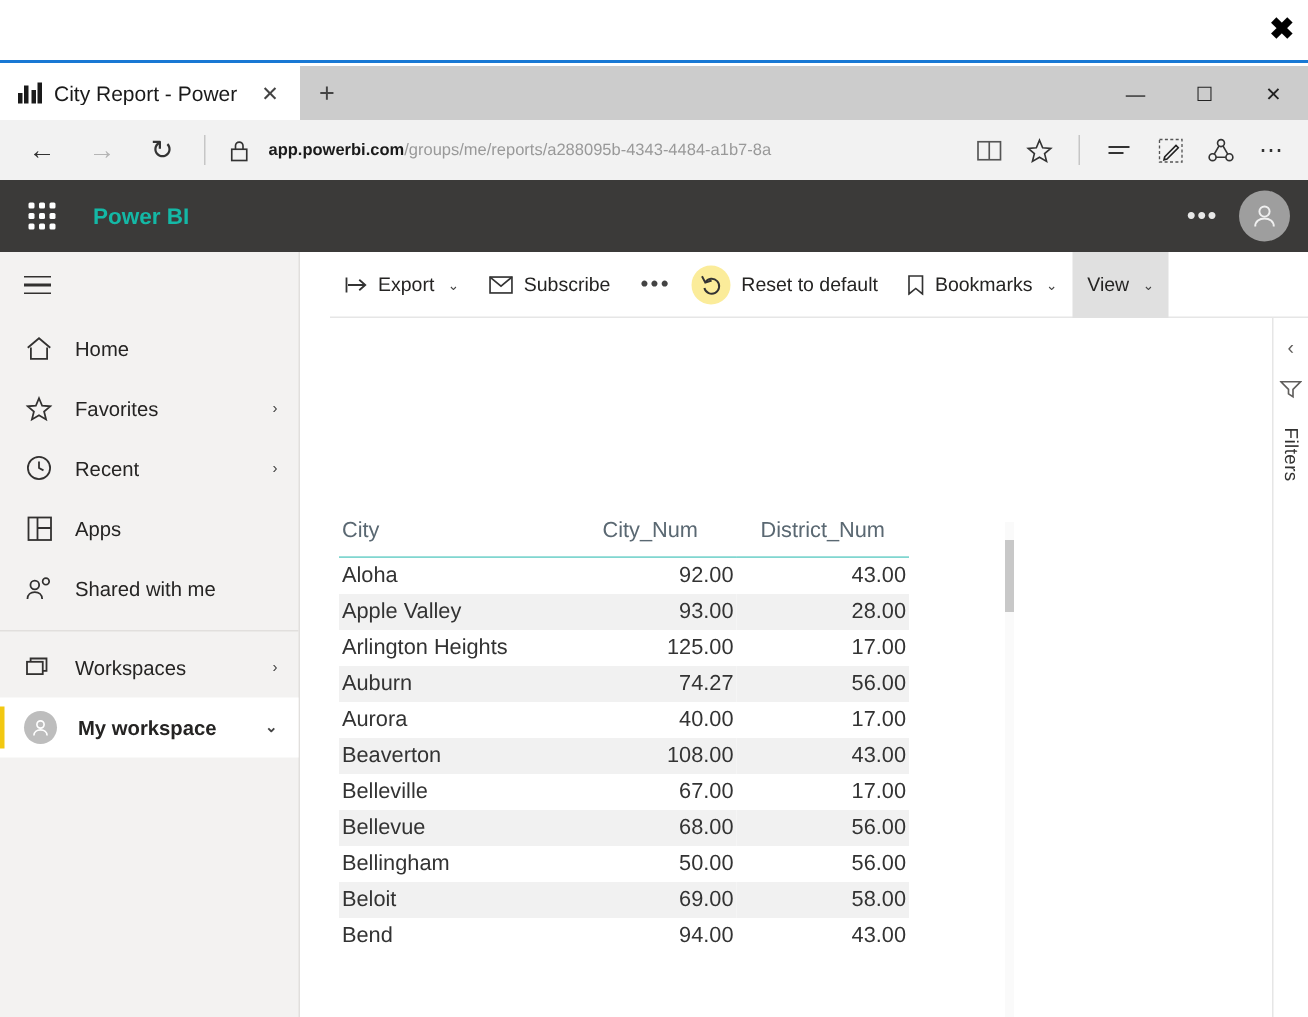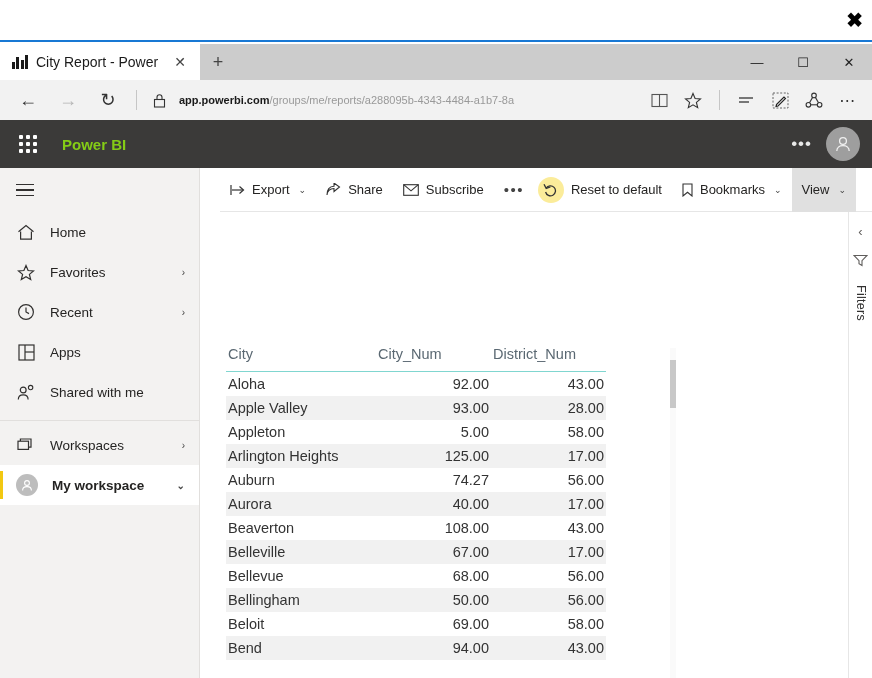--- a/index.html
+++ b/index.html
@@ -98,21 +98,21 @@
     position: absolute; left: 0; top: 120px;
     width: 872px; height: 48px;
     background: #3b3a39;
     display: flex; align-items: center;
     padding: 0 12px;
   }
   .waffle { width: 32px; height: 32px; display: flex; align-items: center; justify-content: center; }
   .waffle-grid { display: grid; grid-template-columns: repeat(3, 4px); gap: 3px; }
   .waffle-grid span { width: 4px; height: 4px; background: #fff; border-radius: 1px; }
   .pbi-brand {
-    color: #84cc16; font-size: 15px; font-weight: bold;
+    color: #14b8a6; font-size: 15px; font-weight: bold;
     margin-left: 18px;
   }
   .pbi-header-right {
     margin-left: auto; display: flex; align-items: center; gap: 14px;
   }
   .pbi-ellipsis { color: #e8e8e8; font-size: 17px; letter-spacing: 1px; }
   .avatar {
     width: 34px; height: 34px; border-radius: 50%;
     background: #9e9e9e;
     display: flex; align-items: center; justify-content: center;
@@ -181,21 +181,21 @@
   }
   .table-visual {
     position: absolute; left: 6px; top: 130px;
     width: 380px;
   }
   table.pbi-table { border-collapse: collapse; width: 380px; }
   table.pbi-table th {
     font-size: 14.5px; color: #5a6872; font-weight: normal;
     padding: 4px 2px 9px 2px;
     border-bottom: 1px solid #80d6d0;
-    text-align: left; white-space: nowrap;
+    text-align: center; white-space: nowrap;
   }
   table.pbi-table th.col-text { text-align: left; }
   table.pbi-table td {
     font-size: 14.5px; color: #333333;
     padding: 4px 2px; height: 24px;
     text-align: right; white-space: nowrap;
   }
   table.pbi-table td.col-text { text-align: left; }
   table.pbi-table tbody tr:nth-child(even) { background: #f1f1f1; }
   .col-w-city { width: 150px; }
@@ -334,26 +334,20 @@
 
 <div class="cmdbar">
   <div class="cmd">
     <svg width="15" height="12" viewBox="0 0 15 12">
         <line x1="1" y1="1" x2="1" y2="11" stroke="#333" stroke-width="1.2"></line>
         <line x1="2" y1="6" x2="13" y2="6" stroke="#333" stroke-width="1.2"></line>
         <polyline points="9.5,2.5 13.5,6 9.5,9.5" fill="none" stroke="#333" stroke-width="1.2"></polyline>
       </svg>
     <span>Export</span>
     <span class="chev">⌄</span>
-  </div>
-  <div class="cmd">
-    <svg width="15" height="13" viewBox="0 0 15 13">
-        <path d="M1 12c0-4 3-6.5 7-6.5V8.5L13.5 4 8 0v3.2C3.5 3.4 1 7 1 12Z" fill="none" stroke="#333" stroke-width="1.1"></path>
-      </svg>
-    <span>Share</span>
   </div>
   <div class="cmd">
     <svg width="16" height="12" viewBox="0 0 16 12">
         <rect x="0.7" y="0.7" width="14.6" height="10.6" fill="none" stroke="#333" stroke-width="1.1"></rect>
         <polyline points="0.7,0.7 8,6.8 15.3,0.7" fill="none" stroke="#333" stroke-width="1.1"></polyline>
       </svg>
     <span>Subscribe</span>
   </div>
   <div class="cmd-dots">•••</div>
   <div class="cmd" style="padding-left:4px;">
@@ -483,25 +477,20 @@
             <td class="col-text">Aloha</td>
             <td>92.00</td>
             <td>43.00</td>
           </tr>
           <tr>
             <td class="col-text">Apple Valley</td>
             <td>93.00</td>
             <td>28.00</td>
           </tr>
           <tr>
-            <td class="col-text">Appleton</td>
-            <td>5.00</td>
-            <td>58.00</td>
-          </tr>
-          <tr>
             <td class="col-text">Arlington Heights</td>
             <td>125.00</td>
             <td>17.00</td>
           </tr>
           <tr>
             <td class="col-text">Auburn</td>
             <td>74.27</td>
             <td>56.00</td>
           </tr>
           <tr>

